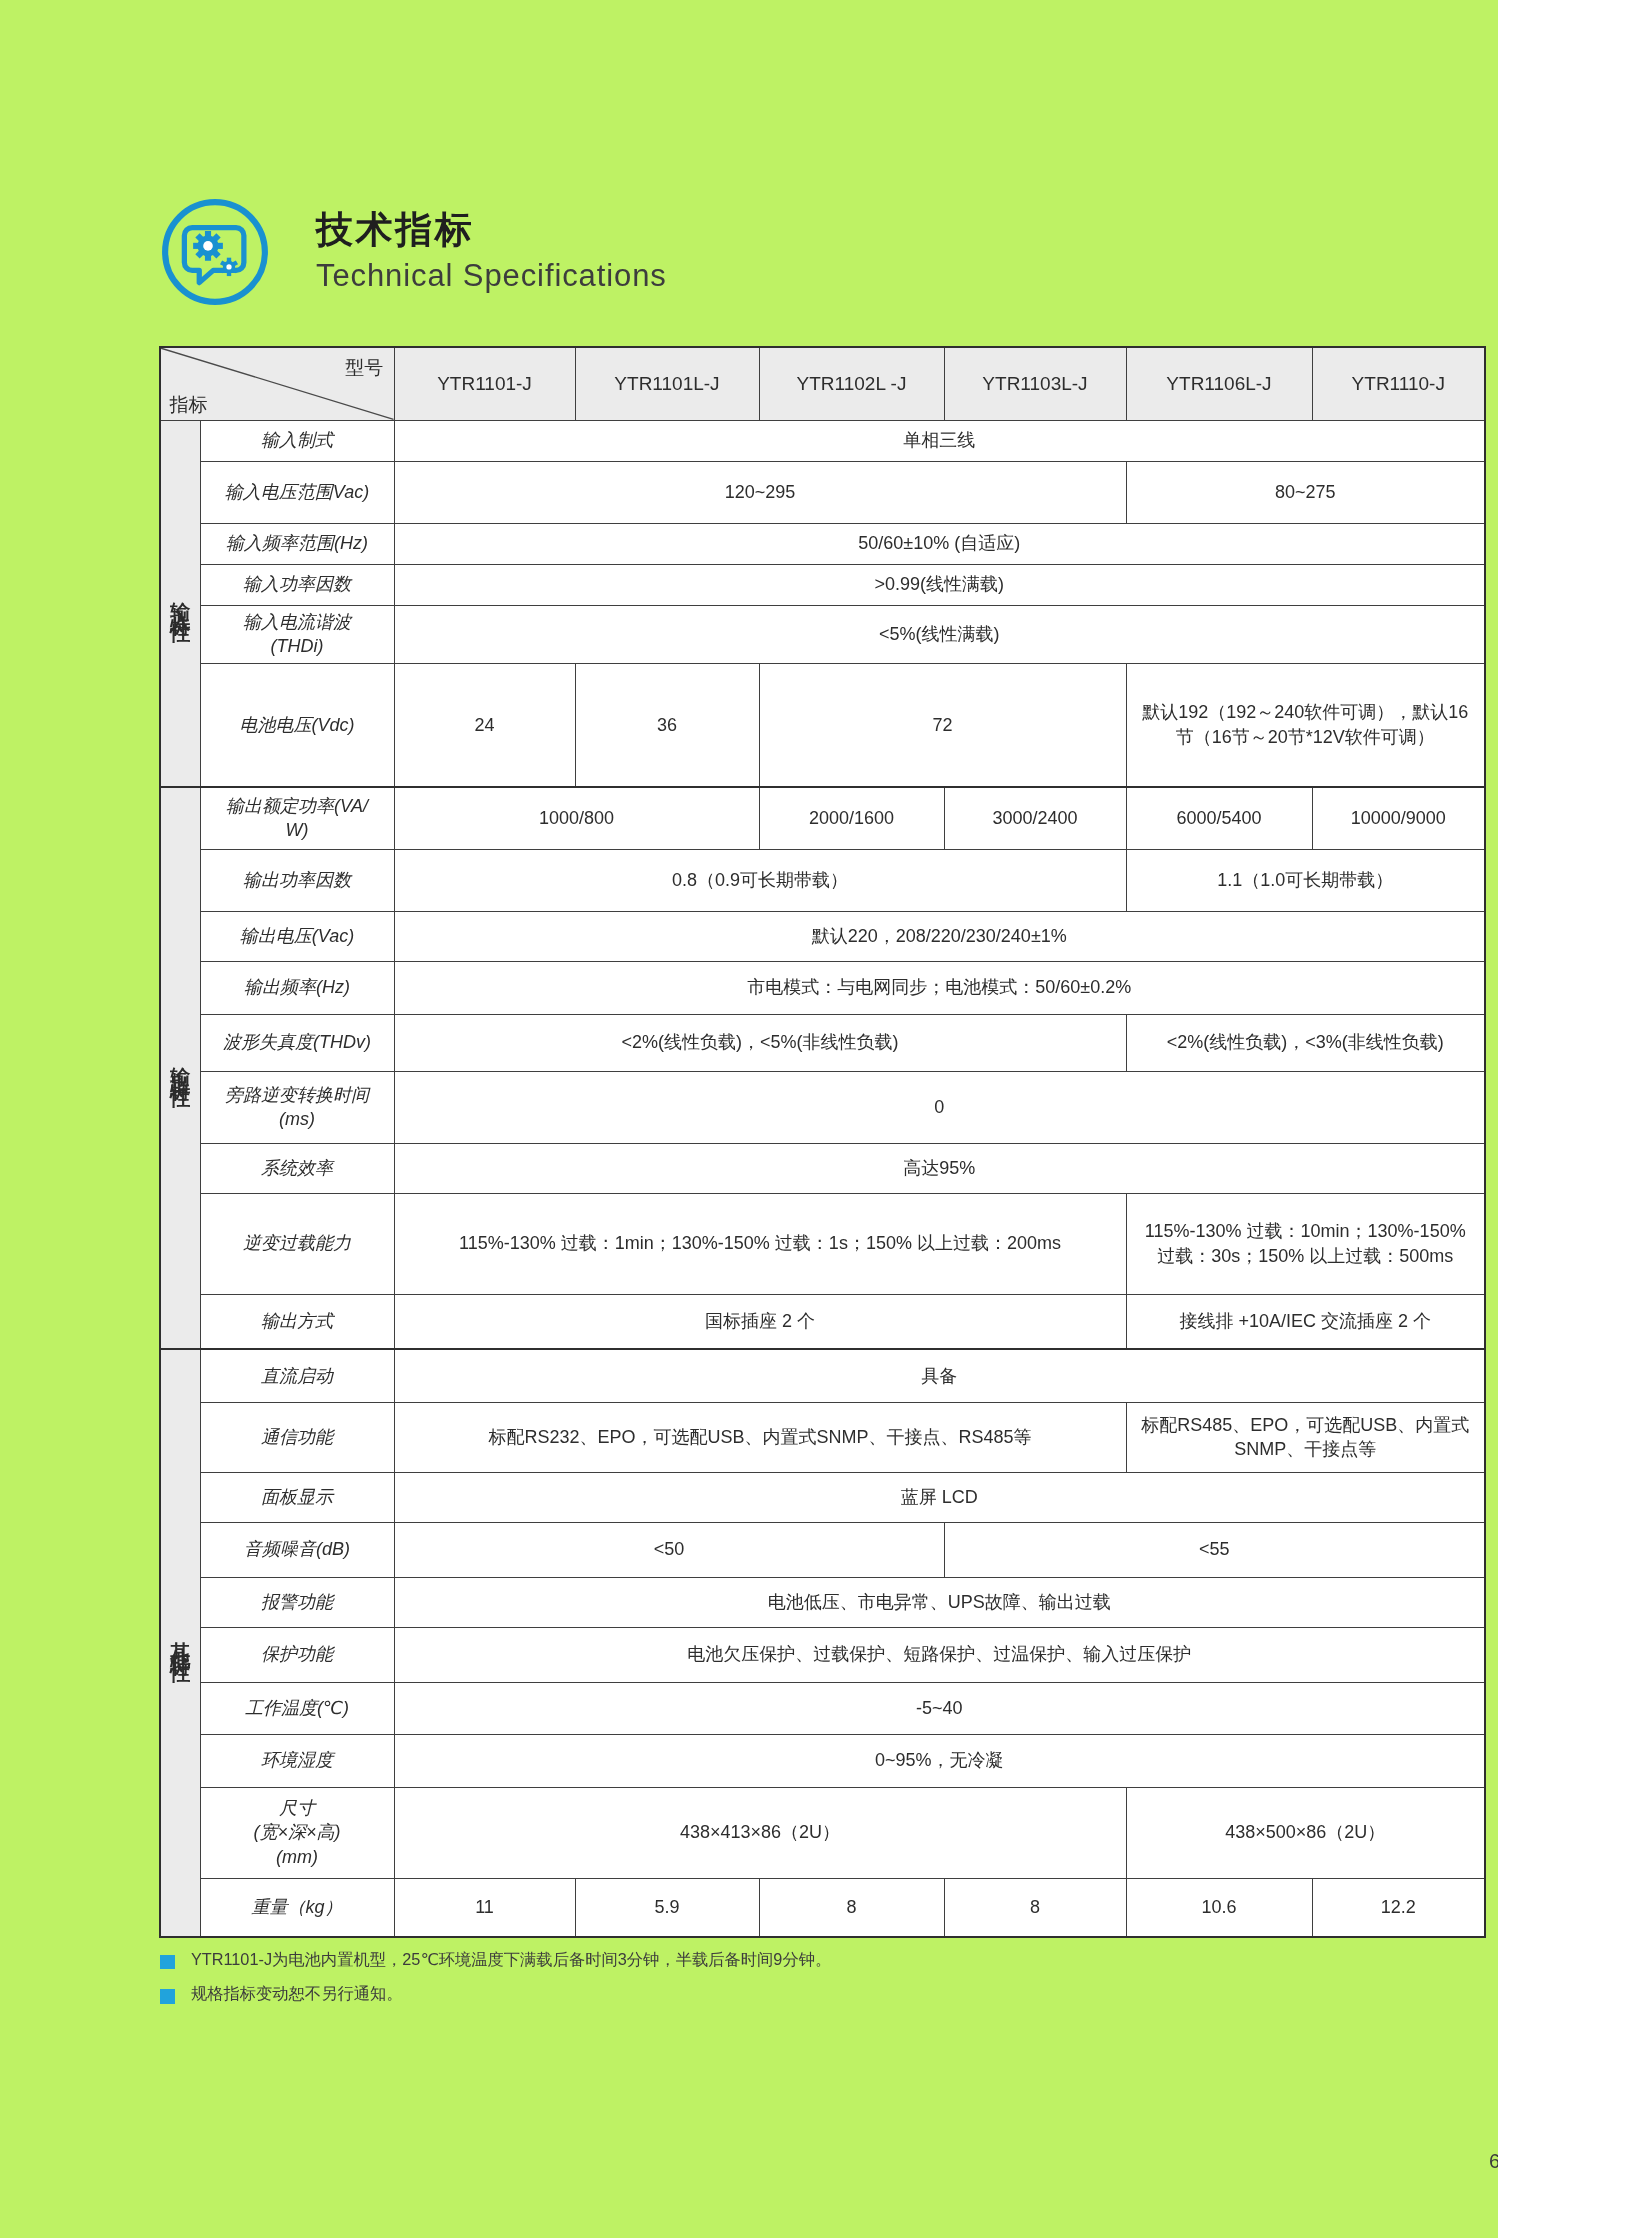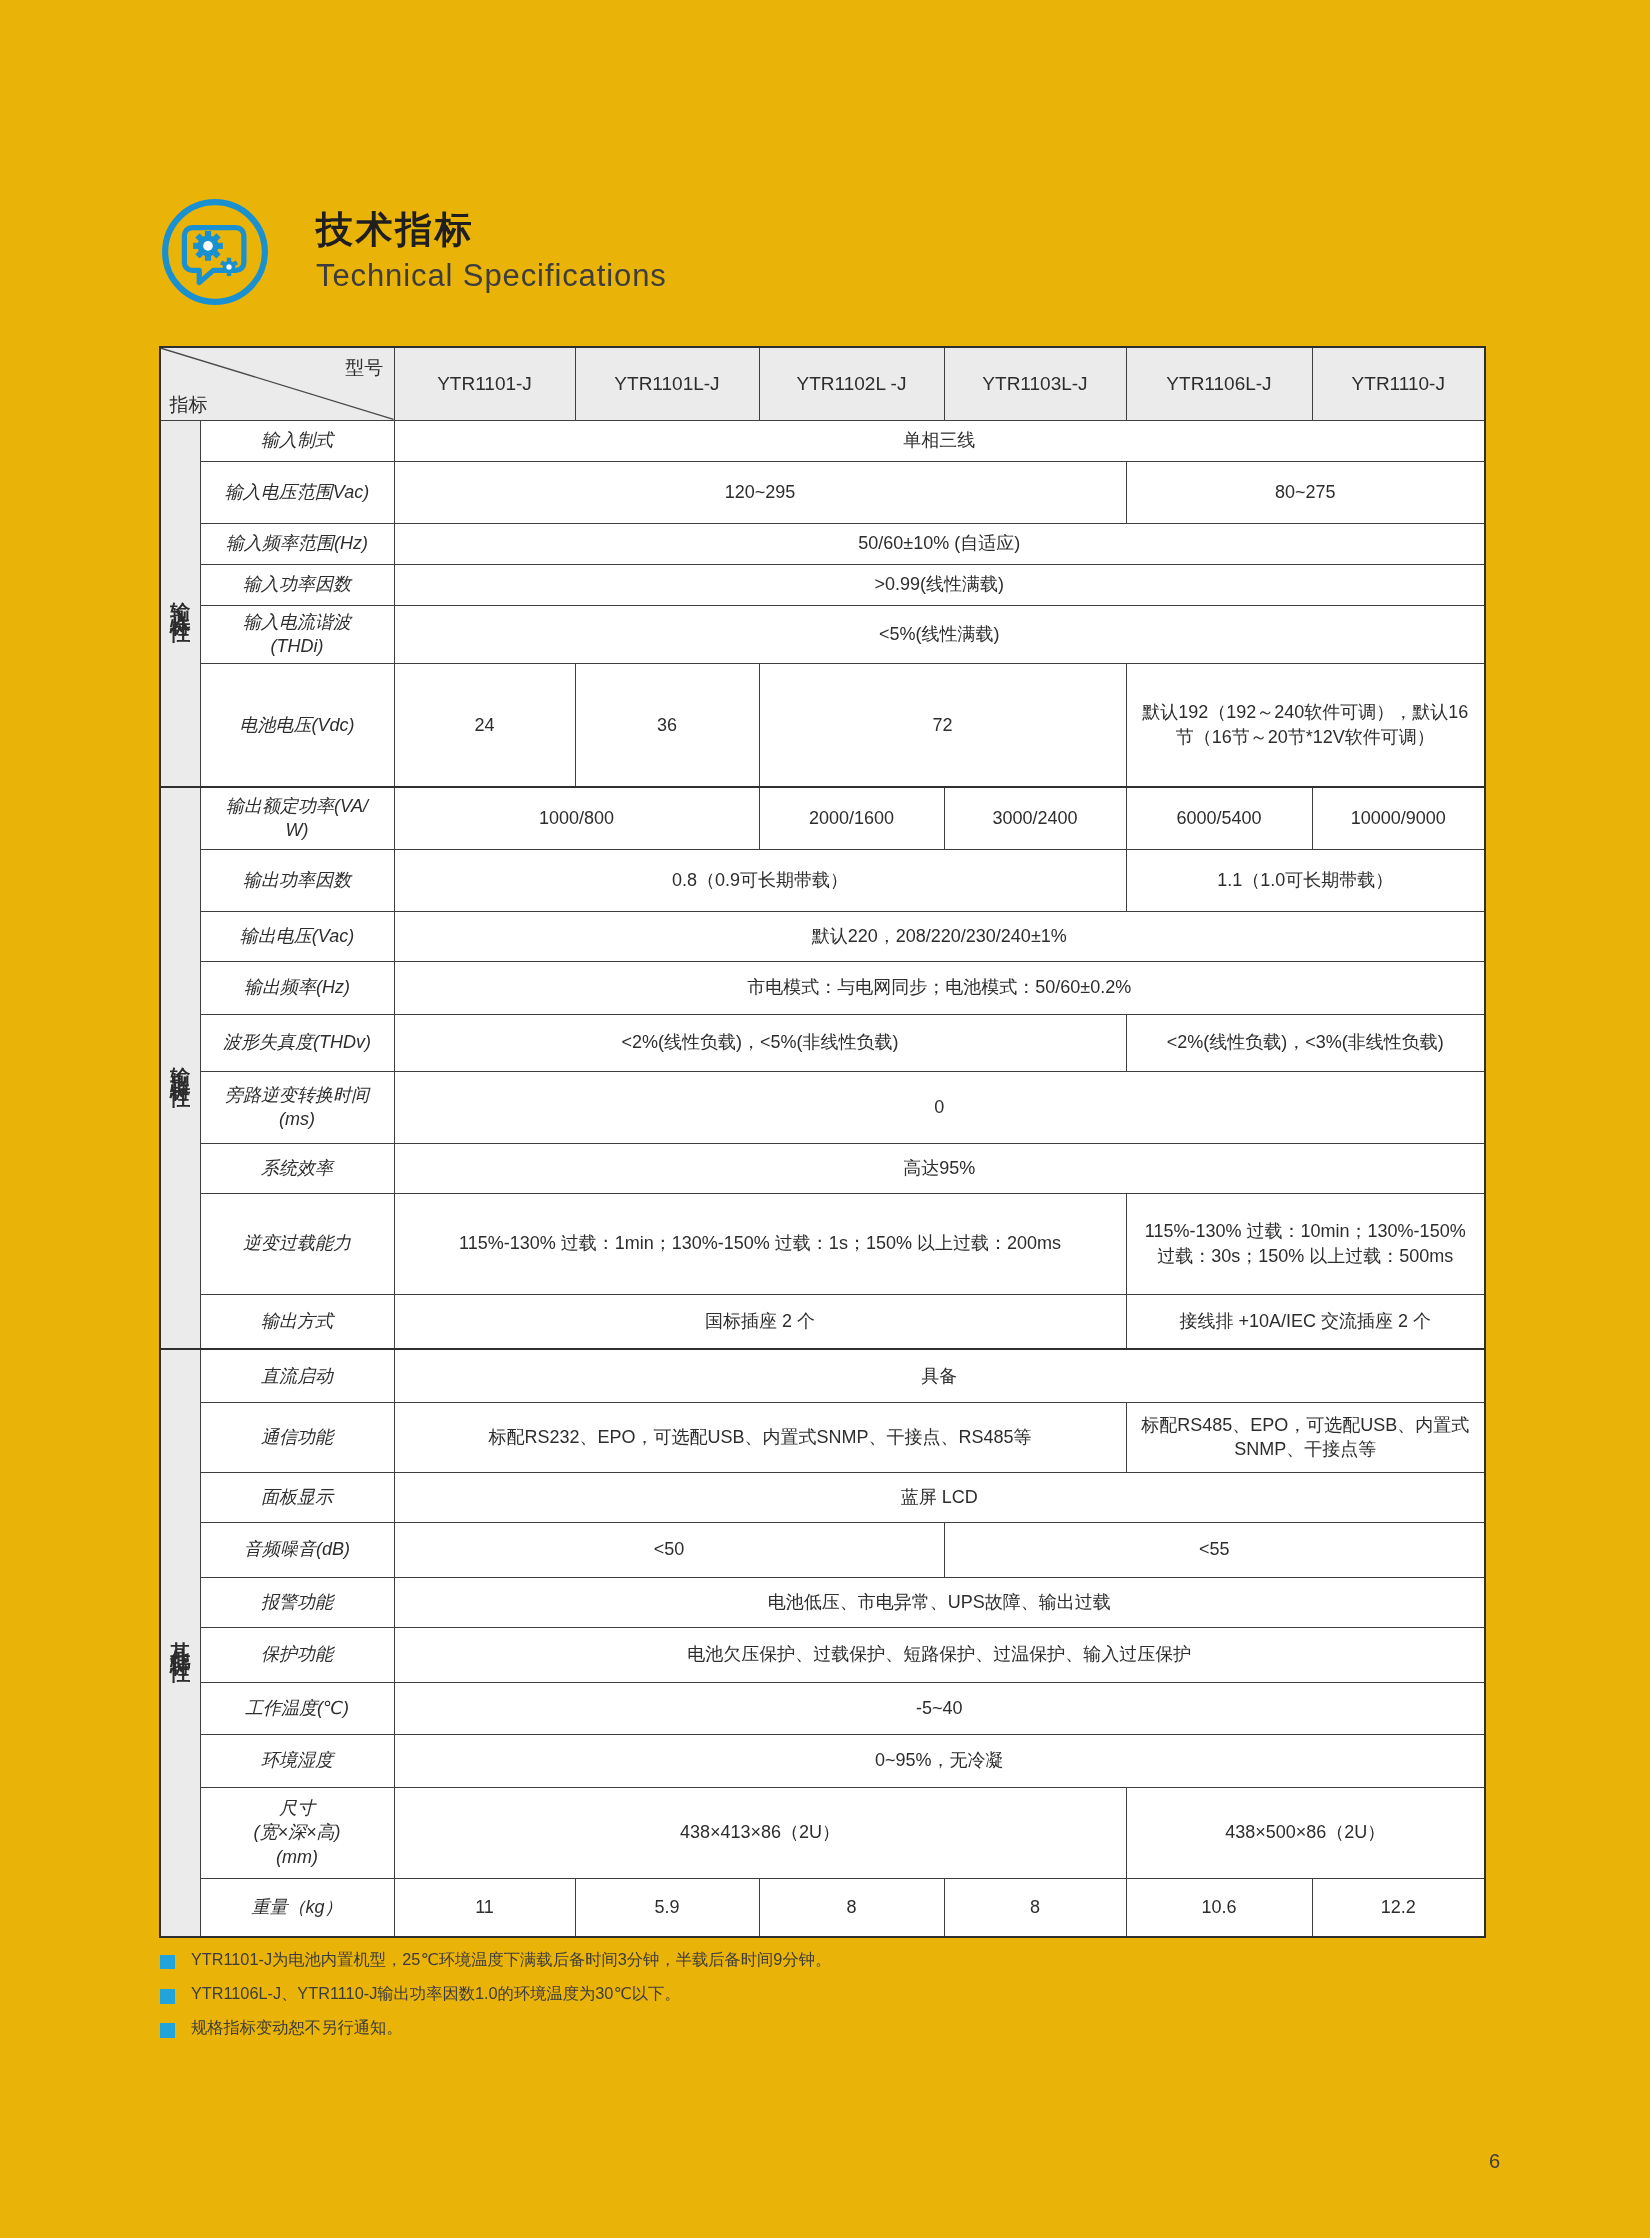--- a/index.html
+++ b/index.html
@@ -5,21 +5,21 @@
   :root{
     --accent:#1991d0;
     --bullet:#21a3dc;
     --border:#3f3f3f;
     --header-bg:#ebebeb;
     --text:#2d2d2d;
   }
   *{box-sizing:border-box;}
   html,body{margin:0;padding:0;background:#ffffff;}
   .page{
-    position:relative;width:1650px;height:2239px;background:#eab308;overflow:hidden;
+    position:relative;width:1498px;height:2239px;background:#bef264;overflow:hidden;
     font-family:"Liberation Sans","DejaVu Sans",sans-serif;color:var(--text);
   }
   
   .doc-header{position:absolute;left:159px;top:196px;display:flex;align-items:center;gap:45px;}
   .icon-wrap{width:112px;height:112px;flex:none;}
   .titles h1{margin:0 0 6.9px 0;font-size:37px;font-weight:700;color:#1f1f1f;letter-spacing:2.6px;line-height:1.1;}
   .subtitle{font-size:31px;color:#3d3d3d;font-weight:400;letter-spacing:0.9px;}
   
   table.spec-table{
     position:absolute;left:159px;top:346px;width:1325px;
@@ -253,24 +253,20 @@
     </tbody>
   </table>
 
   <div class="notes">
     <div class="note">
       <span class="bullet"></span>
       <span class="note-text">YTR1101-J为电池内置机型，25℃环境温度下满载后备时间3分钟，半载后备时间9分钟。</span>
     </div>
     <div class="note">
       <span class="bullet"></span>
-      <span class="note-text">YTR1106L-J、YTR1110-J输出功率因数1.0的环境温度为30℃以下。</span>
-    </div>
-    <div class="note">
-      <span class="bullet"></span>
       <span class="note-text">规格指标变动恕不另行通知。</span>
     </div>
   </div>
 
   <div class="page-number">6</div>
 
 </div>
 
 
 </body></html>

